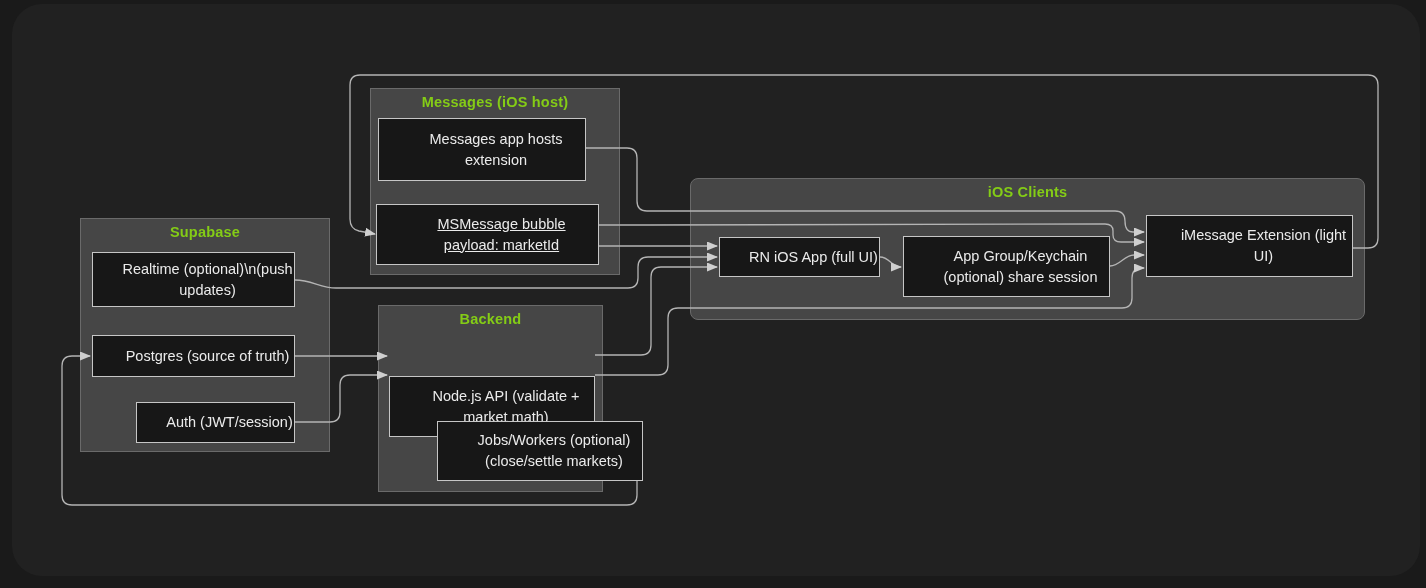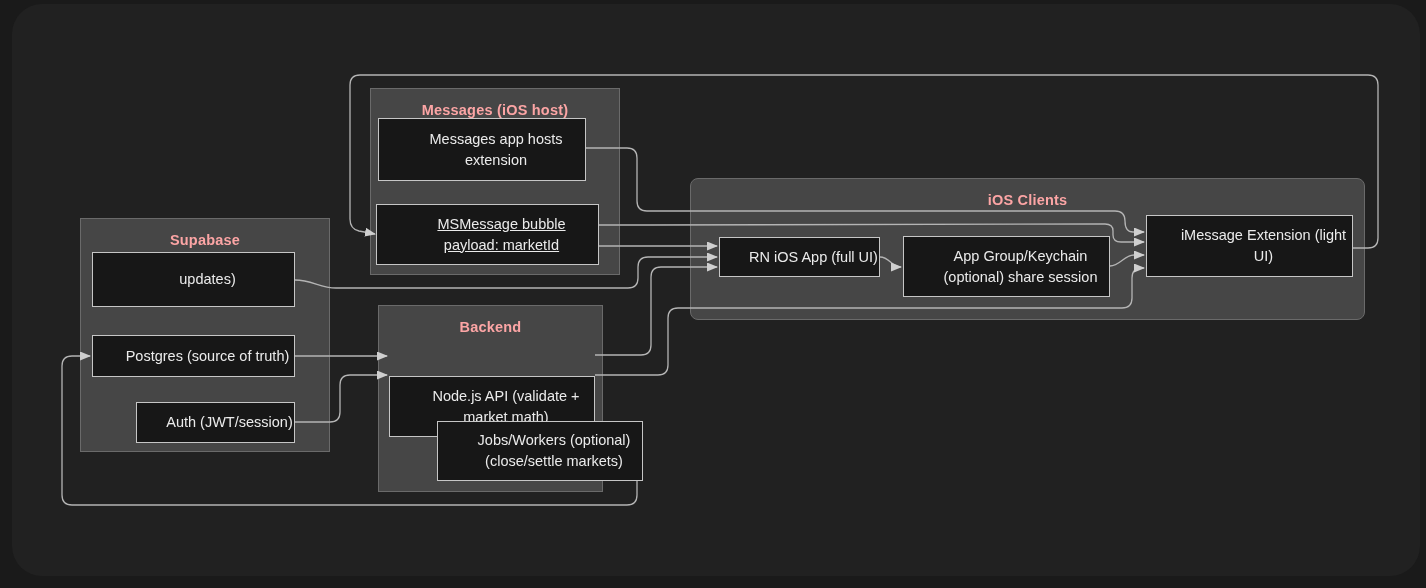--- a/index.html
+++ b/index.html
@@ -11,21 +11,21 @@
   .canvas{
     position:absolute;left:12px;top:4px;width:1408px;height:572px;
     background:#212121;border-radius:30px;
   }
   .group{
     position:absolute;background:#464646;border:1px solid #6a6a6a;
     box-sizing:border-box;
   }
   .group-title{
     position:absolute;top:5px;left:0;right:0;text-align:center;
-    color:#fca5a5;font-size:14.5px;font-weight:600;letter-spacing:.2px;margin-top:8px;
+    color:#84cc16;font-size:14.5px;font-weight:600;letter-spacing:.2px;
   }
   .node{
     position:absolute;background:#171717;border:1px solid #c6c6c6;
     box-sizing:border-box;display:flex;flex-direction:column;
     align-items:center;justify-content:center;text-align:center;
     color:#ebebeb;font-size:14.5px;line-height:21px;padding-left:28px;
   }
   .node span{display:block;}
   .node .inline{display:inline;}
   .node b{font-weight:400;}
@@ -65,20 +65,21 @@
     <path class="edge" d="M595,452 L627,452 Q637,452 637,462 L637,495 Q637,505 627,505 L72,505 Q62,505 62,495 L62,366 Q62,356 72,356 L90,356" marker-end="url(#arrow)"></path>
     <path class="edge" d="M586,148 L627,148 Q637,148 637,158 L637,201 Q637,211 647,211 L1115,211 Q1125,211 1125,221 Q1125,232 1133,232 L1144,232" marker-end="url(#arrow)"></path>
     <path class="edge" d="M586,225 L650,225 L1105,224 Q1113,224 1113,231 L1113,235 Q1113,242 1121,242 L1144,242" marker-end="url(#arrow)"></path>
     <path class="edge" d="M586,246 L717,246" marker-end="url(#arrow)"></path>
     <path class="edge" d="M880,257 C890,257 891,267 901,267" marker-end="url(#arrow)"></path>
     <path class="edge" d="M1110,266 C1120,266 1124,255 1134,255 L1144,255" marker-end="url(#arrow)"></path>
     <path class="edge" d="M1352,248 L1368,248 Q1378,248 1378,238 L1378,85 Q1378,75 1368,75 L360,75 Q350,75 350,85 L350,219 Q350,229 359,231 L375,234" marker-end="url(#arrow)"></path>
   </svg>
 
   <div class="node" style="left:92px;top:252px;width:203px;height:55px;">
+    <span>Realtime (optional)\n(push</span>
     <span>updates)</span>
   </div>
   <div class="node" style="left:92px;top:335px;width:203px;height:42px;">
     <span><span class="inline">Postgres </span><b class="inline">(source of truth)</b></span>
   </div>
   <div class="node" style="left:136px;top:402px;width:159px;height:41px;">
     <span>Auth (JWT/session)</span>
   </div>
   <div class="node" style="left:378px;top:118px;width:208px;height:63px;">
     <span>Messages app hosts</span>

